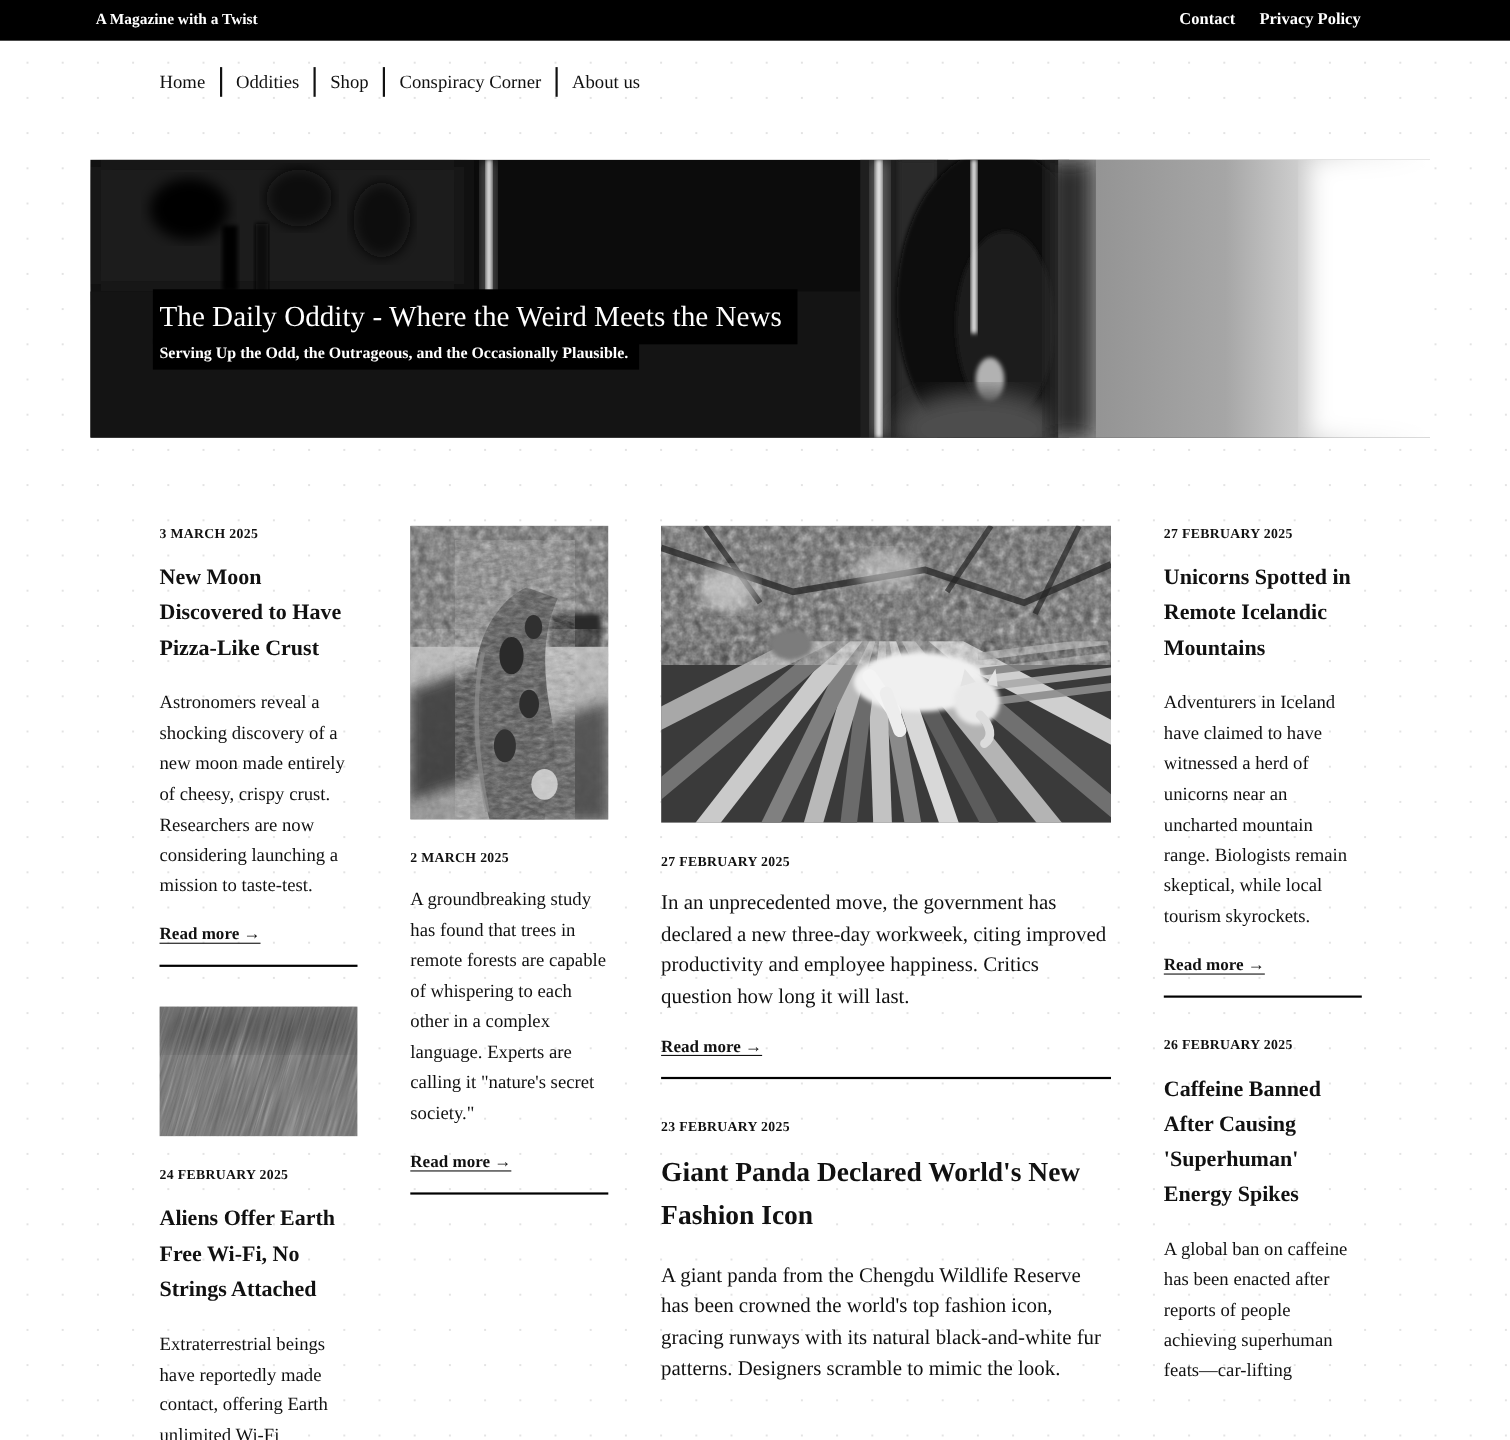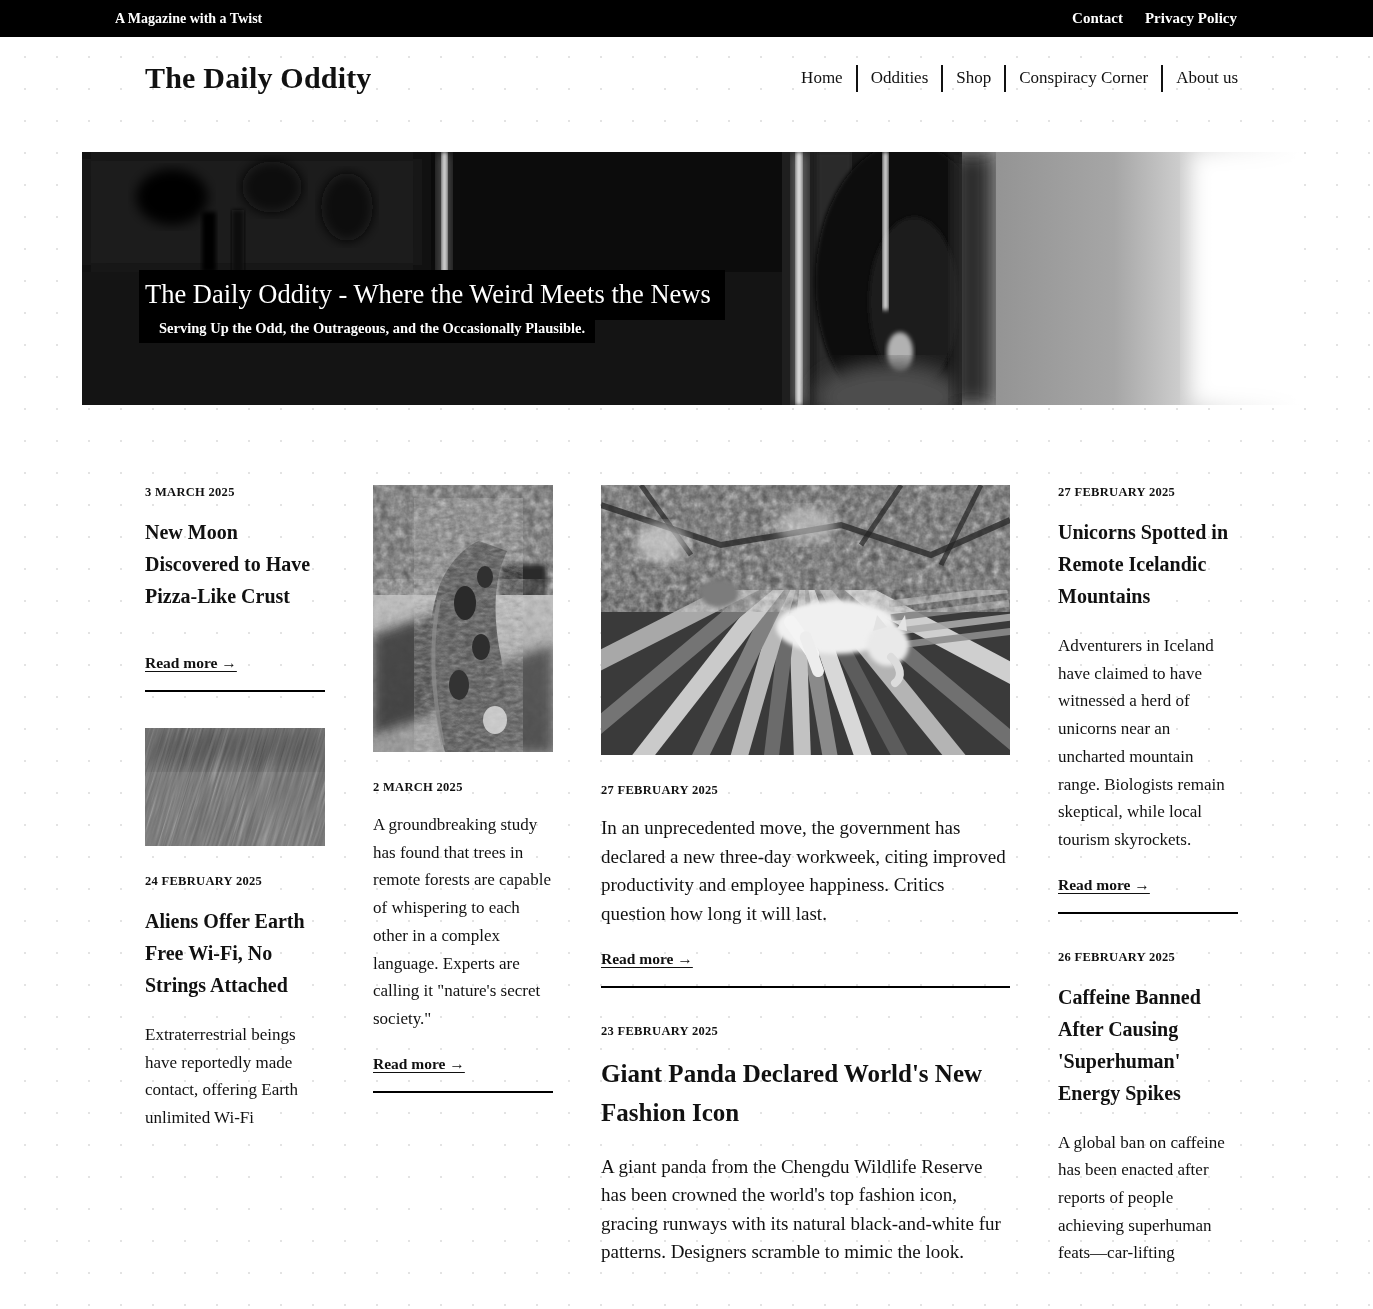--- a/index.html
+++ b/index.html
@@ -6,39 +6,39 @@
   body{
     width:1373px;height:1309px;overflow:hidden;
     background-color:#ffffff;
     background-image:radial-gradient(circle, #e3e3e3 1.3px, transparent 1.4px);
     background-size:32px 32px;background-position:9px 9px;
     font-family:"Liberation Serif","DejaVu Serif",serif;
     color:#111111;
   }
   
   .topbar{height:37px;background:#000;display:flex;align-items:center;
-    justify-content:space-between;padding:0 136px 0 115px;color:#fff;}
+    justify-content:space-between;padding:0 136px 0 87px;color:#fff;}
   .topbar .tagline{font-size:14px;font-weight:bold;}
   .topbar-links{display:flex;gap:22px;}
   .topbar-links a{color:#fff;text-decoration:none;font-size:15px;font-weight:bold;cursor:pointer;}
   
   .masthead{display:flex;justify-content:space-between;align-items:center;
     padding:24px 135px 0 145px;}
   .site-title{font-size:30px;font-weight:bold;margin:0;letter-spacing:.2px;}
   .main-nav{display:flex;align-items:center;font-size:17px;}
   .main-nav a{color:#111;text-decoration:none;cursor:pointer;white-space:nowrap;}
   .main-nav .sep{display:inline-block;width:2px;height:27px;background:#111;margin:0 13px;}
   
   .hero{position:relative;width:1218px;height:285px;margin:57px 0 0 82px;overflow:hidden;}
   .hero svg{position:absolute;inset:0;display:block;}
   .hero-text{position:absolute;left:57px;top:129px;}
   .hero-title{margin:0;font-size:26.5px;font-weight:400;line-height:1;}
   .hero-title span{background:#000;color:#fff;padding:9px 14px 11px 6px;}
   .hero-subtitle{margin:13px 0 0;font-size:14.5px;font-weight:bold;line-height:1;}
-  .hero-subtitle span{background:#000;color:#fff;padding:5px 10px 7px 20px;}
+  .hero-subtitle span{background:#000;color:#fff;padding:5px 10px 7px 6px;}
   
   .grid{width:1093px;margin:48px 0 0 145px;display:grid;
     grid-template-columns:180px 180px 409px 180px;column-gap:48px;align-items:start;}
   .date{font-size:12.5px;font-weight:bold;letter-spacing:.3px;margin:0 0 16px;}
   .card h3{font-size:20px;font-weight:bold;line-height:1.6;margin:0 0 20px;}
   .card .body{font-size:17px;line-height:1.63;margin:0;}
   .col-wide .card h3{font-size:25px;line-height:1.55;}
   .col-wide .card .body{font-size:19px;line-height:1.5;}
   .read-more{display:inline-block;margin-top:22px;font-size:15.5px;font-weight:bold;
     color:#111;text-decoration:underline;text-underline-offset:3px;cursor:pointer;}
@@ -92,21 +92,20 @@
 
 <header class="topbar">
   <span class="tagline">A Magazine with a Twist</span>
   <nav class="topbar-links">
     <a>Contact</a>
     <a>Privacy Policy</a>
   </nav>
 </header>
 
 <div class="masthead">
-  <h1 class="site-title">The Daily Oddity</h1>
   <nav class="main-nav">
     <a>Home</a>
     <span class="sep"></span>
     <a>Oddities</a>
     <span class="sep"></span>
     <a>Shop</a>
     <span class="sep"></span>
     <a>Conspiracy Corner</a>
     <span class="sep"></span>
     <a>About us</a>
@@ -144,20 +143,21 @@
     <p class="hero-subtitle"><span>Serving Up the Odd, the Outrageous, and the Occasionally Plausible.</span></p>
   </div>
 </section>
 
 <main class="grid">
 
   <div class="col">
     <article class="card">
       <p class="date">3 MARCH 2025</p>
       <h3>New Moon Discovered to Have Pizza-Like Crust</h3>
+      <p class="body">Astronomers reveal a shocking discovery of a new moon made entirely of cheesy, crispy crust. Researchers are now considering launching a mission to taste-test.</p>
       <a class="read-more">Read more →</a>
       <hr class="divider">
     </article>
     <article class="card">
       <svg class="thumb" viewBox="0 0 180 118" width="180" height="118" aria-hidden="true">
         <rect width="180" height="118" fill="#7d7d7d"></rect>
         <g transform="rotate(17 90 59)">
           <rect x="-60" y="-60" width="300" height="240" filter="url(#furNoise)" opacity="0.95"></rect>
         </g>
         <rect width="180" height="118" fill="#000" opacity="0.18"></rect>

